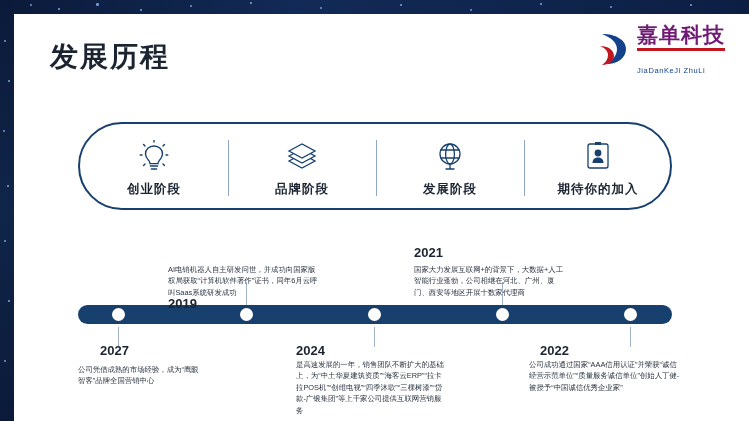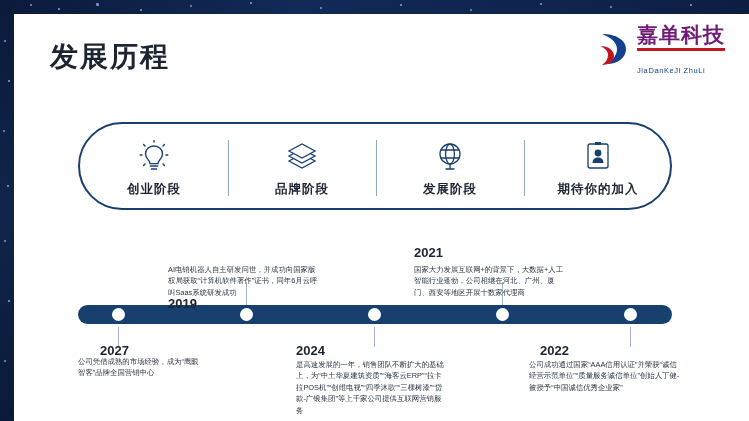--- a/index.html
+++ b/index.html
@@ -181,21 +181,21 @@
 <div class="tl-node" style="left:494px;"></div>
 <div class="tl-node" style="left:622px;"></div>
 
 <div class="tl-stub" style="left:118px;top:327px;height:20px;"></div>
 <div class="tl-stub" style="left:246px;top:282px;height:23px;"></div>
 <div class="tl-stub" style="left:374px;top:327px;height:20px;"></div>
 <div class="tl-stub" style="left:502px;top:282px;height:23px;"></div>
 <div class="tl-stub" style="left:630px;top:327px;height:20px;"></div>
 
 <div class="yr" style="left:100px;top:343px;">2027</div>
-<div class="txt" style="left:78px;top:356px;width:128px;">公司凭借成熟的市场经验，成为“鹰眼智客”品牌全国营销中心</div>
+<div class="txt" style="left:78px;top:364px;width:128px;">公司凭借成熟的市场经验，成为“鹰眼智客”品牌全国营销中心</div>
 
 <div class="yr" style="left:168px;top:248px;margin-top:48px;">2019</div>
 <div class="txt w2" style="left:168px;top:264px;">AI电销机器人自主研发问世，并成功向国家版权局获取“计算机软件著作”证书，同年6月云呼叫Saas系统研发成功</div>
 
 <div class="yr" style="left:296px;top:343px;">2024</div>
 <div class="txt w2" style="left:296px;top:359px;">是高速发展的一年，销售团队不断扩大的基础上，为“中土华夏建筑资质”“海客云ERP”“拉卡拉POS机”“创维电视”“四季沐歌”“三棵树漆”“贷款-广银集团”等上千家公司提供互联网营销服务</div>
 
 <div class="yr" style="left:414px;top:245px;">2021</div>
 <div class="txt w2" style="left:414px;top:264px;">国家大力发展互联网+的背景下，大数据+人工智能行业蓬勃，公司相继在河北、广州、厦门、西安等地区开展十数家代理商</div>
 

